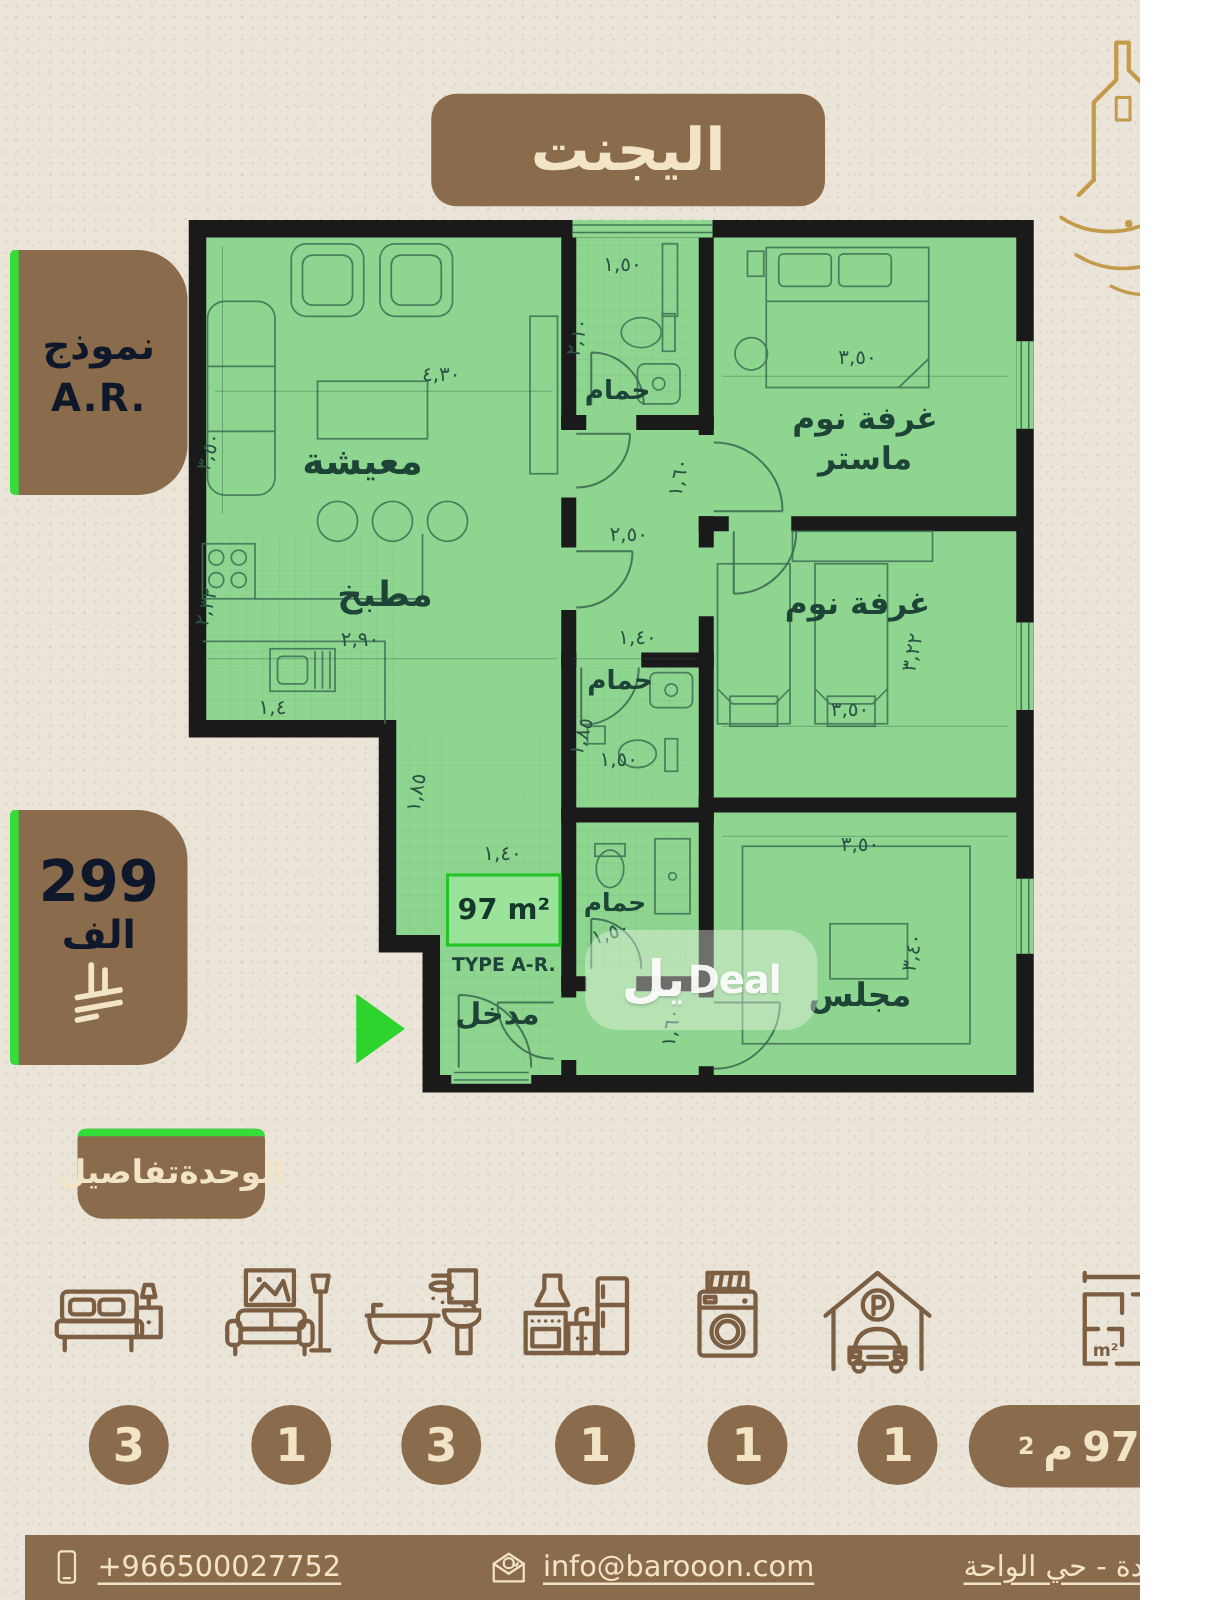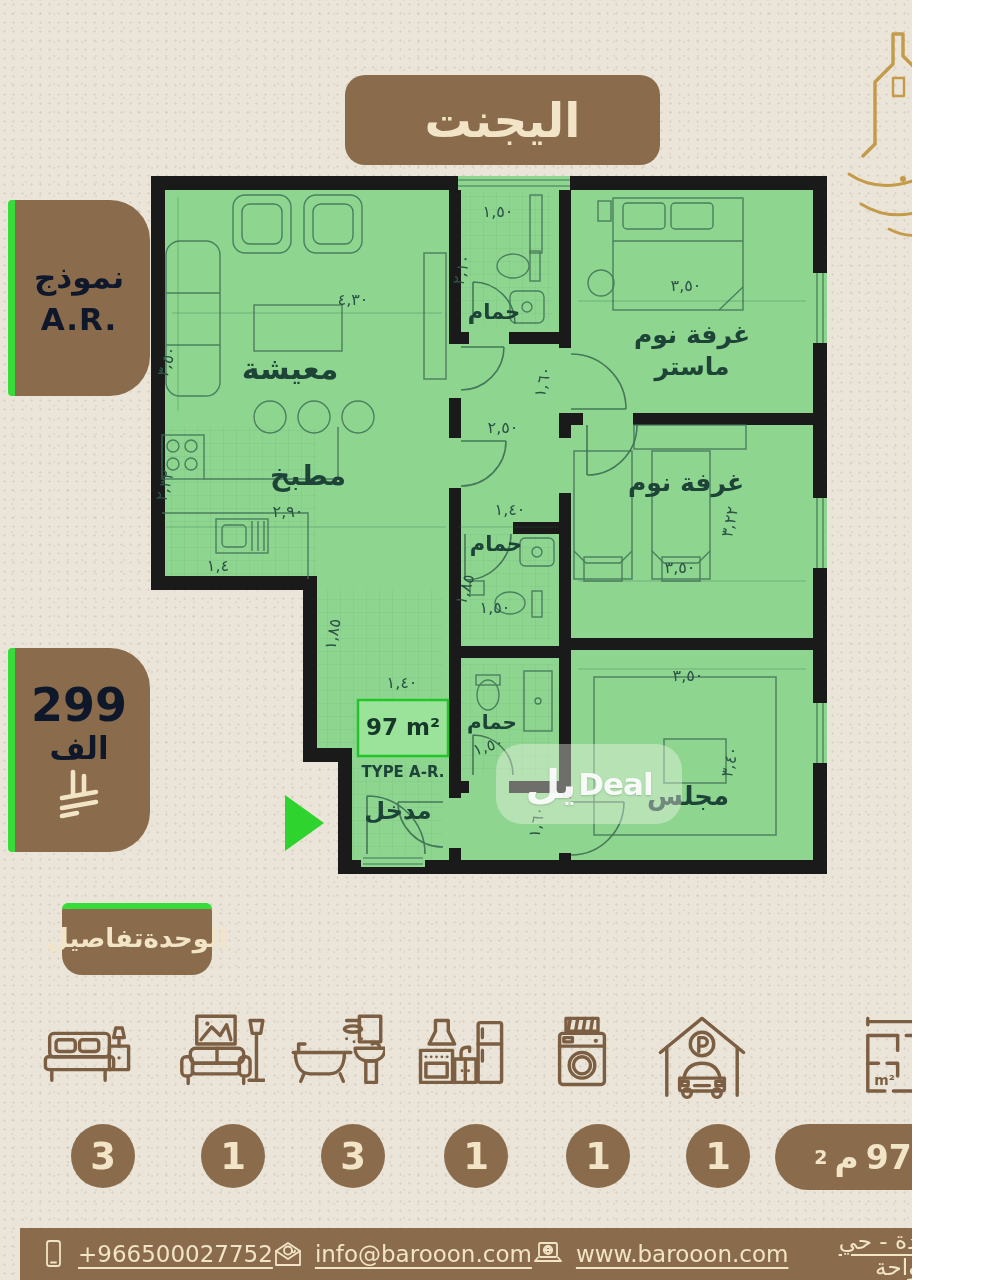--- a/index.html
+++ b/index.html
@@ -38,21 +38,21 @@
   .rlabel{font-weight:600;fill:#1e4438;}
   .dim{fill:#2b5245;font-size:16px;font-weight:500;}
   .furn{fill:none;stroke:#3f7055;stroke-width:1.4;opacity:.85;}
   .dimline{stroke:#2f5f47;stroke-width:.8;opacity:.4;}
   .door{fill:none;stroke:#3e6e52;stroke-width:1.6;opacity:.9;}
   .winline{stroke:#2f5f47;stroke-width:1.2;opacity:.8;}
   
   .watermark{position:absolute;left:468px;top:744px;width:186px;height:80px;
     background:rgba(246,246,240,.38);border-radius:26px;display:flex;align-items:center;
     justify-content:center;gap:2px;color:rgba(255,255,255,.92);
-    text-shadow:0 1px 2px rgba(60,90,60,.25);margin-left:28px;}
+    text-shadow:0 1px 2px rgba(60,90,60,.25);}
   .watermark .wm-ar{font-size:40px;font-weight:bold;}
   .watermark .wm-en{font-size:31px;font-weight:bold;letter-spacing:-1px;}
   
   .feature{position:absolute;width:130px;display:flex;flex-direction:column;align-items:flex-end;}
   .feat-icon{width:96px;height:96px;}
   .feat-icon *{fill:none;stroke:#7c5f43;stroke-width:3.2;stroke-linecap:round;stroke-linejoin:round;}
   .feat-icon .fill{fill:#7c5f43;stroke:none;}
   .count-circle{margin-top:16px;width:64px;height:64px;border-radius:50%;background:#8a6c4c;
     color:#f2e4c6;font-size:37px;font-weight:bold;display:flex;align-items:center;justify-content:center;}
   .area-pill{margin-top:16px;width:176px;height:66px;border-radius:33px;background:#8a6c4c;
@@ -435,29 +435,20 @@
     </div>
     <div class="contact">
       <svg width="30" height="28" viewBox="0 0 30 28">
         <path d="M3,11 L15,3 L27,11 V25 H3 Z"></path>
           <path d="M3,11 L15,19 L27,11"></path>
         <circle cx="15" cy="10.5" r="4"></circle>
           <path d="M19,10.5 c0,2.5 3,2.5 3,0"></path>
       </svg>
       <span class="txt">info@barooon.com</span>
     </div>
-    <div class="contact">
-      <svg width="32" height="26" viewBox="0 0 32 26">
-        <rect x="7" y="2" width="18" height="14" rx="1.5"></rect>
-        <circle cx="16" cy="9" r="4.2"></circle>
-          <path d="M11.8,9 h8.4 M16,4.8 c-3,2.8 -3,5.6 0,8.4 M16,4.8 c3,2.8 3,5.6 0,8.4"></path>
-        <path d="M3,20 H29 L26,16.5 M6,16.5 L3,20"></path>
-      </svg>
-      <span class="txt">www.barooon.com</span>
-    </div>
     <div class="contact loc">
       <svg width="24" height="30" viewBox="0 0 24 30">
         <path class="fillc" d="M12,2 C7,2 3,6 3,11 c0,7 9,16 9,16 s9,-9 9,-16 c0,-5 -4,-9 -9,-9 z"></path>
         <circle cx="12" cy="11" r="3.5" fill="#8a6c4c" stroke="none"></circle>
       </svg>
       <span class="txt">جدة - حي الواحة</span>
     </div>
   </div>
 
 </div>

